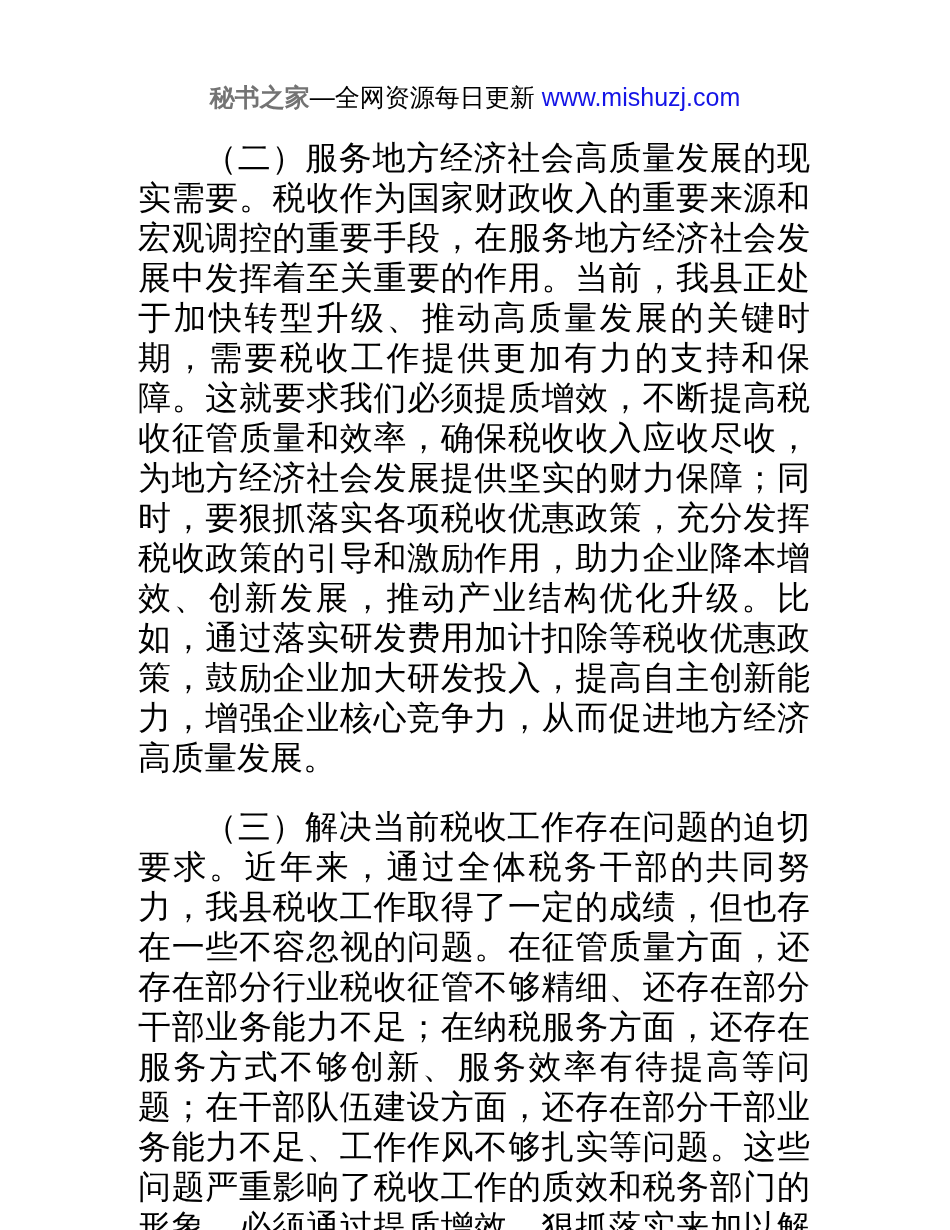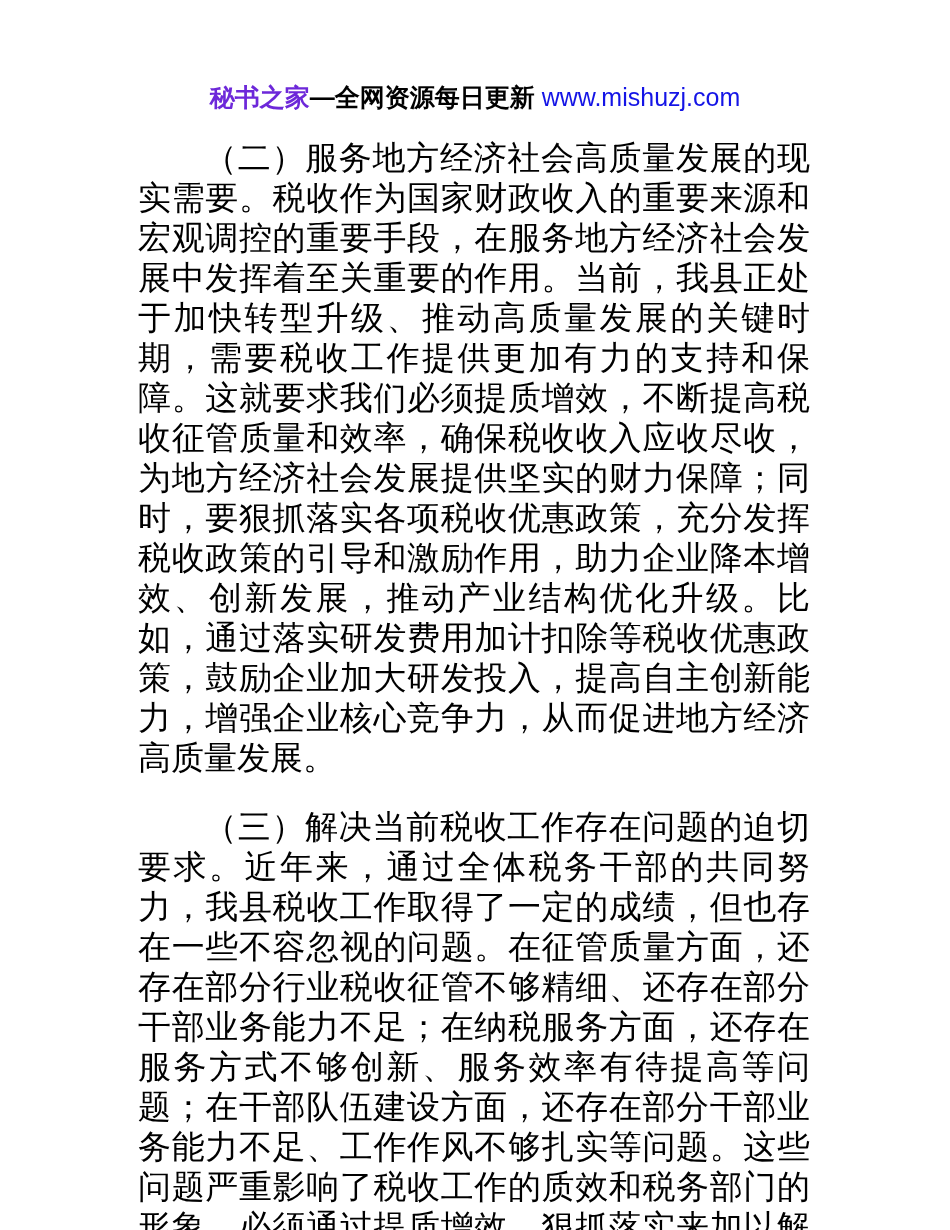--- a/index.html
+++ b/index.html
@@ -24,21 +24,21 @@
   .header {
     text-align: center;
     font-size: 25px;
     line-height: 30px;
     white-space: nowrap;
   }
   .header .brand {
     font-weight: bold;
   }
   .header .tagline {
-    font-weight: bold;
+    font-weight: normal;
     color: #000000;
   }
   .header .url {
     text-decoration: none;
     cursor: pointer;
   }
   .content {
     box-sizing: border-box;
     padding: 0 140px 0 138px;
     font-size: 33px;
@@ -55,19 +55,19 @@
   }
   .content p.para:first-child {
     margin-top: 26px;
   }
 </style>
 </head>
 <body>
 
 <div class="page">
   <div class="header">
-    <span class="brand" style="color: #6d28d9;">秘书之家</span><span class="tagline">—全网资源每日更新 </span><a class="url" style="color: rgb(20, 20, 230);">www.mishuzj.com</a>
+    <span class="brand" style="color: #737373;">秘书之家</span><span class="tagline">—全网资源每日更新 </span><a class="url" style="color: rgb(20, 20, 230);">www.mishuzj.com</a>
   </div>
   <div class="content">
     <p class="para">（二）服务地方经济社会高质量发展的现实需要。税收作为国家财政收入的重要来源和宏观调控的重要手段，在服务地方经济社会发展中发挥着至关重要的作用。当前，我县正处于加快转型升级、推动高质量发展的关键时期，需要税收工作提供更加有力的支持和保障。这就要求我们必须提质增效，不断提高税收征管质量和效率，确保税收收入应收尽收，为地方经济社会发展提供坚实的财力保障；同时，要狠抓落实各项税收优惠政策，充分发挥税收政策的引导和激励作用，助力企业降本增效、创新发展，推动产业结构优化升级。比如，通过落实研发费用加计扣除等税收优惠政策，鼓励企业加大研发投入，提高自主创新能力，增强企业核心竞争力，从而促进地方经济高质量发展。</p>
     <p class="para">（三）解决当前税收工作存在问题的迫切要求。近年来，通过全体税务干部的共同努力，我县税收工作取得了一定的成绩，但也存在一些不容忽视的问题。在征管质量方面，还存在部分行业税收征管不够精细、还存在部分干部业务能力不足；在纳税服务方面，还存在服务方式不够创新、服务效率有待提高等问题；在干部队伍建设方面，还存在部分干部业务能力不足、工作作风不够扎实等问题。这些问题严重影响了税收工作的质效和税务部门的形象，必须通过提质增效、狠抓落实来加以解决。只有不断提高工作标准，强化工作执行，才能有效解决存在的问题，推动税收工作迈上新台阶。</p>
   </div>
 </div>
 
 </body></html>

